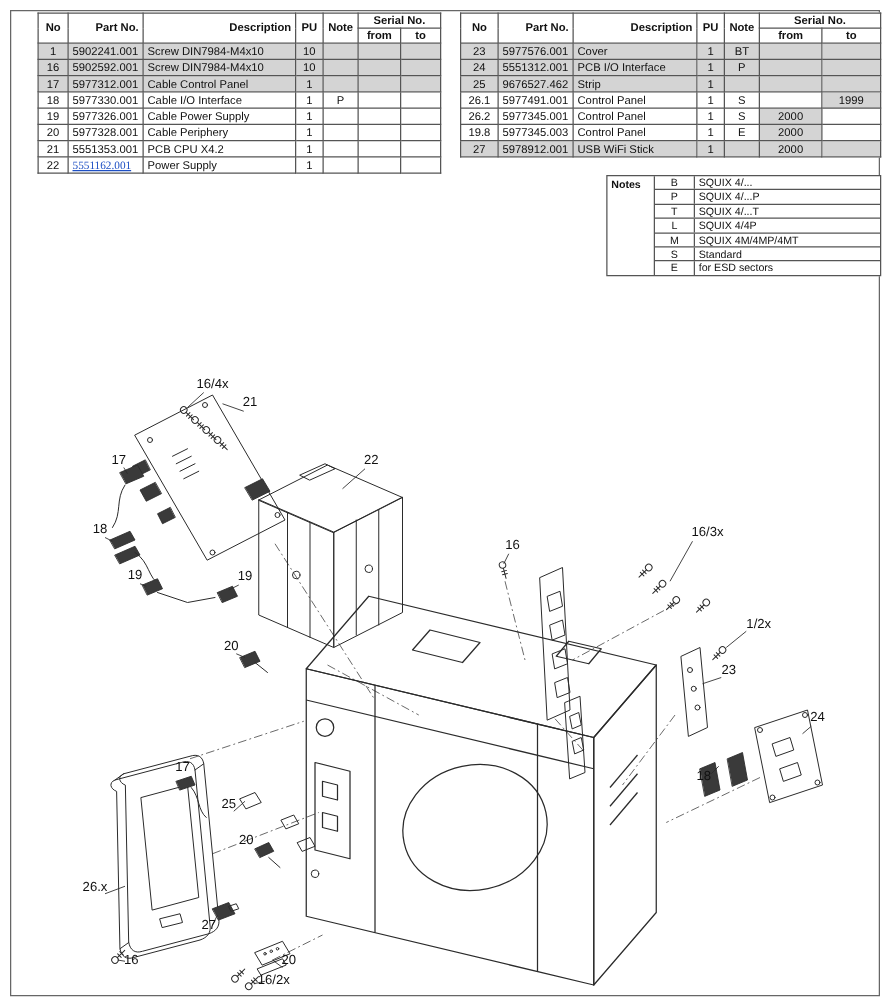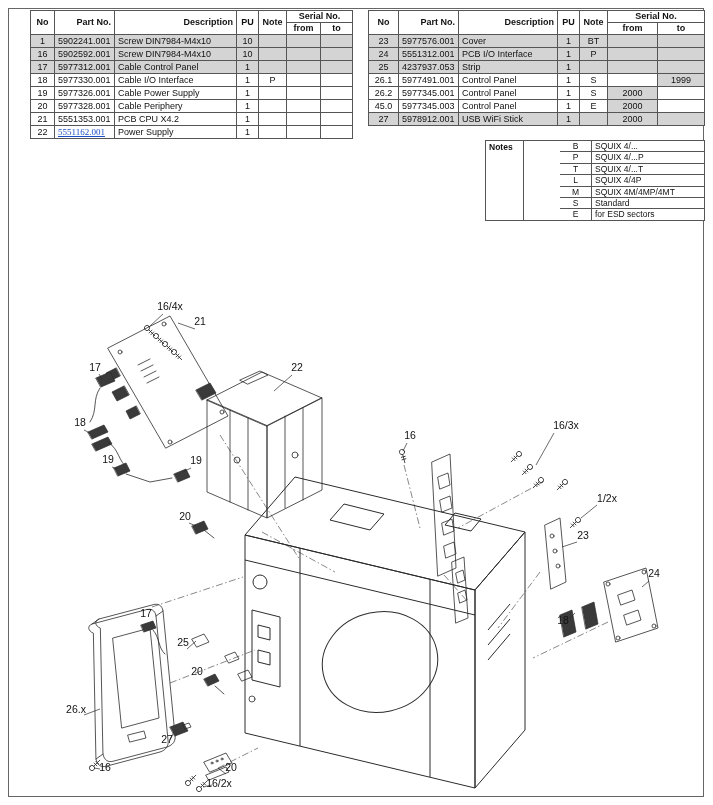--- a/index.html
+++ b/index.html
@@ -12,21 +12,21 @@
   table.parts{position:absolute;border-collapse:collapse;table-layout:fixed;font-size:9px;background:#fff;padding-left:33px;}
   table.parts th,table.parts td{
     border:1px solid #555;padding:0 3px;height:12px;line-height:12px;
     white-space:nowrap;overflow:hidden;font-weight:normal;text-align:left;
   }
   table.parts th{font-weight:bold;height:11px;line-height:11px;text-align:right;}
   .c{text-align:center !important;}
   tr.shaded td{background:#d4d4d4;}
   td.shaded{background:#d4d4d4;}
   td.hl{color:#1d4fc4;font-weight:bold;text-decoration:underline;font-family:Liberation Serif, serif;}
-  .notes{position:absolute;left:485px;top:140px;width:220px;border:1px solid #555;display:flex;font-size:8.5px;box-sizing:border-box;background:#fff;gap:36px;}
+  .notes{position:absolute;left:485px;top:140px;width:220px;border:1px solid #555;display:flex;font-size:8.5px;box-sizing:border-box;background:#fff;}
   .notes-title{width:38px;border-right:1px solid #555;padding:1px 3px;font-weight:bold;box-sizing:border-box;}
   .notes-rows{flex:1;}
   .nrow{display:flex;height:10.4px;line-height:10.4px;}
   .nrow + .nrow{border-top:1px solid #555;}
   .ncode{width:32px;border-right:1px solid #555;text-align:center;box-sizing:border-box;}
   .ntext{flex:1;padding:0 3px;}
   svg#diagram{position:absolute;left:0;top:225px;}
   svg#diagram text{font-size:10.5px;fill:#111;font-family:"Liberation Sans",sans-serif;}
   .ln{stroke:#2b2b2b;stroke-width:0.8;fill:none;stroke-linejoin:round;stroke-linecap:round;}
   .hv{stroke:#2b2b2b;stroke-width:1;fill:none;stroke-linejoin:round;}
@@ -188,21 +188,21 @@
         <td>5551312.001</td>
         <td>PCB I/O Interface</td>
         <td class="c">1</td>
         <td class="c">P</td>
         <td class="c"></td>
         <td class="c"></td>
       </tr>
 
       <tr class="shaded">
         <td class="c">25</td>
-        <td>4237937.053</td>
+        <td>9676527.462</td>
         <td>Strip</td>
         <td class="c">1</td>
         <td class="c"></td>
         <td class="c"></td>
         <td class="c"></td>
       </tr>
 
       <tr>
         <td class="c">26.1</td>
         <td>5977491.001</td>
@@ -217,21 +217,21 @@
         <td class="c">26.2</td>
         <td>5977345.001</td>
         <td>Control Panel</td>
         <td class="c">1</td>
         <td class="c">S</td>
         <td class="c shaded">2000</td>
         <td class="c"></td>
       </tr>
 
       <tr>
-        <td class="c">45.0</td>
+        <td class="c">19.8</td>
         <td>5977345.003</td>
         <td>Control Panel</td>
         <td class="c">1</td>
         <td class="c">E</td>
         <td class="c shaded">2000</td>
         <td class="c"></td>
       </tr>
 
       <tr class="shaded">
         <td class="c">27</td>

